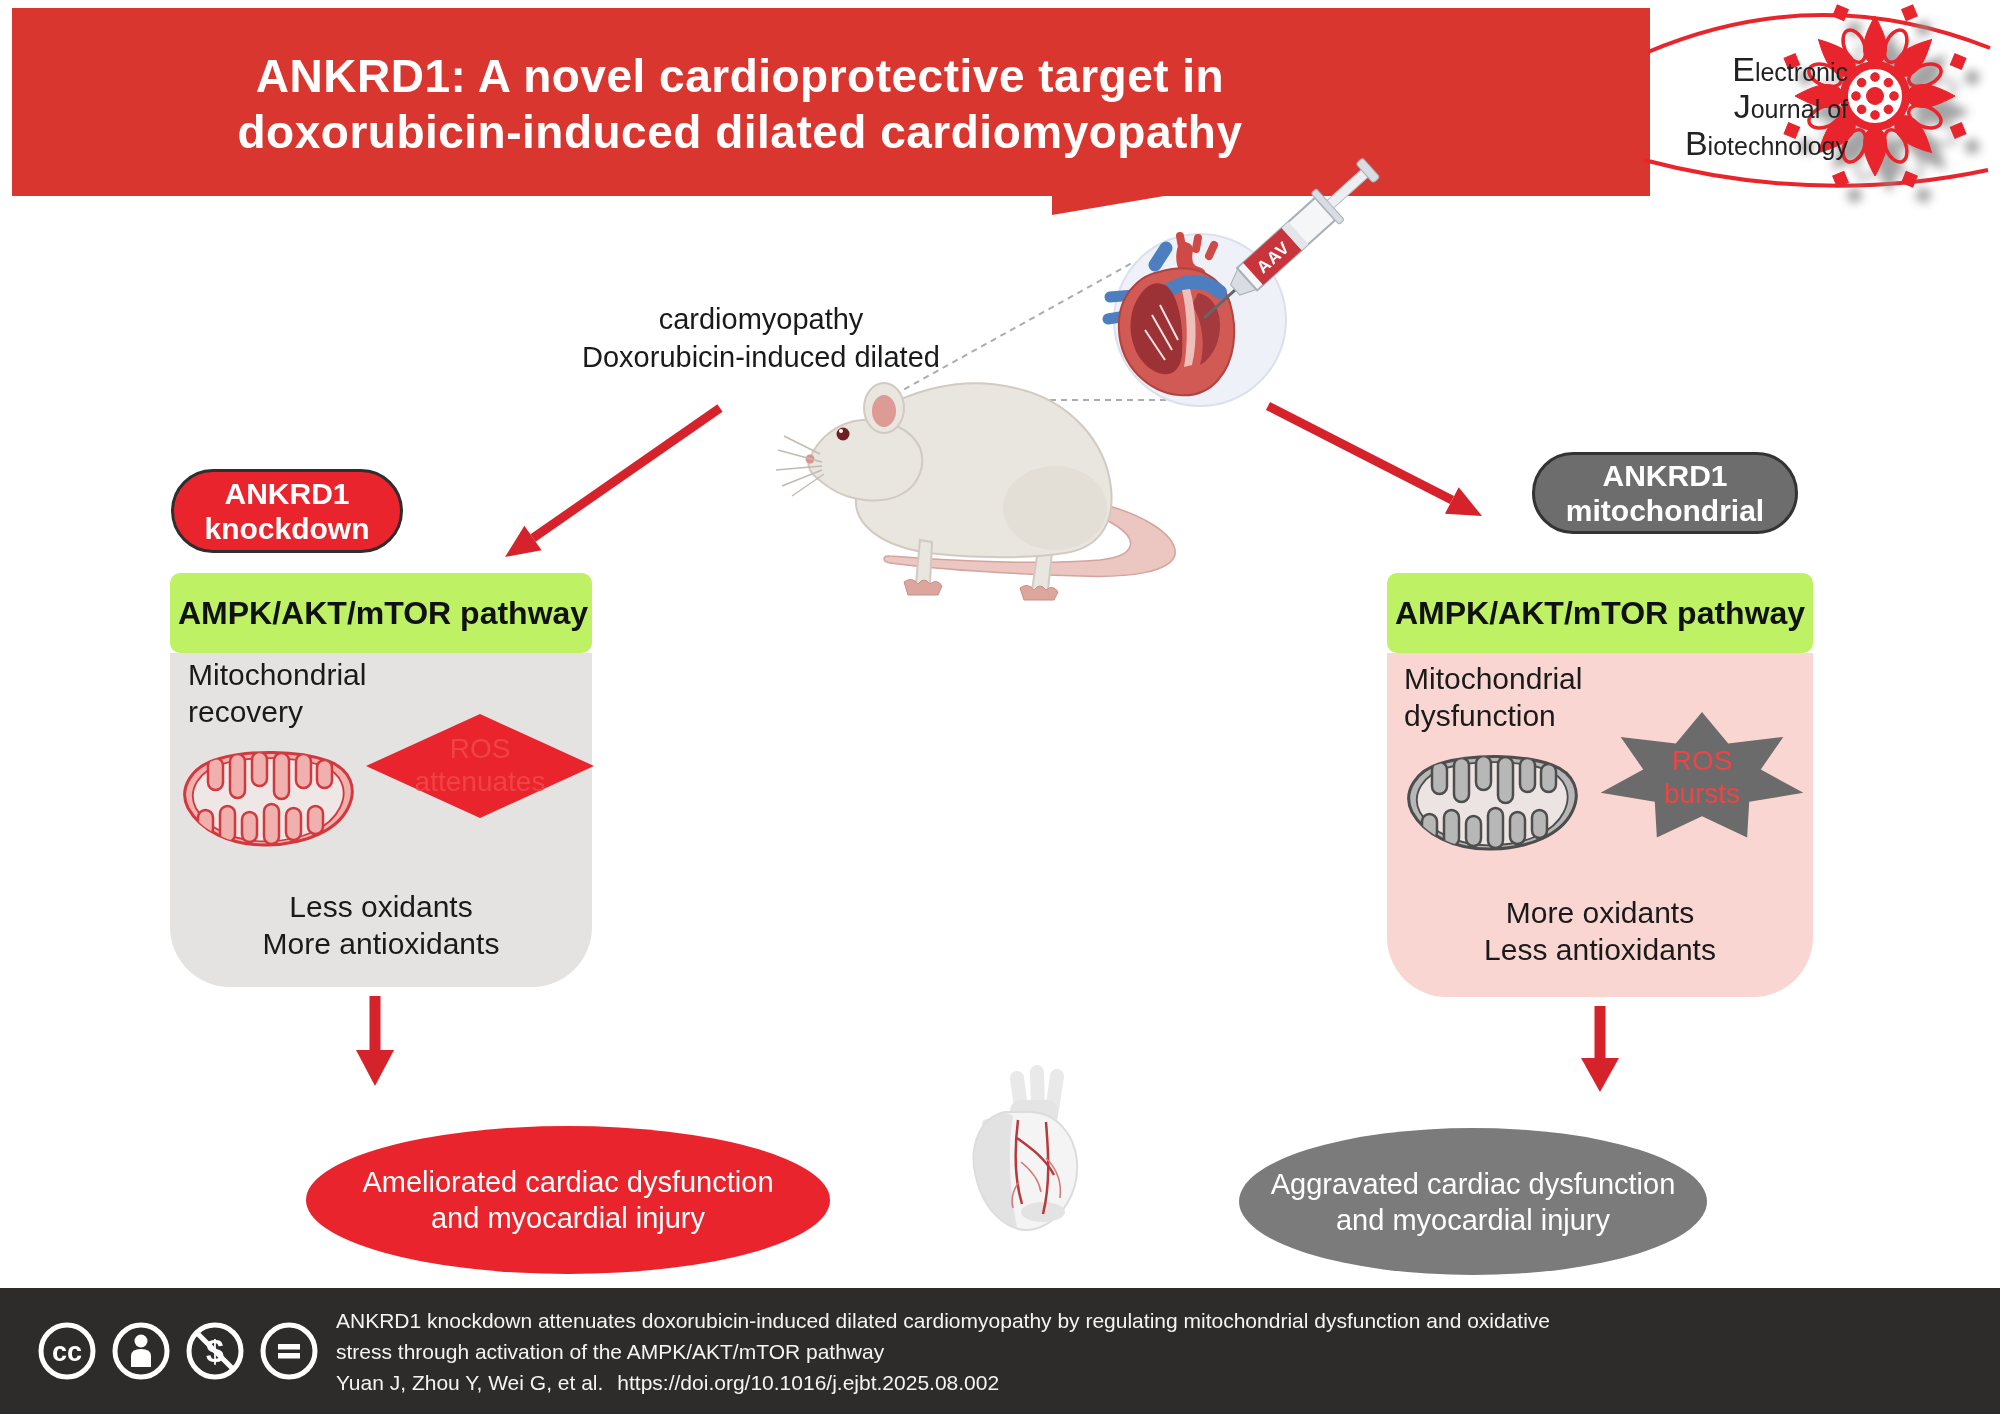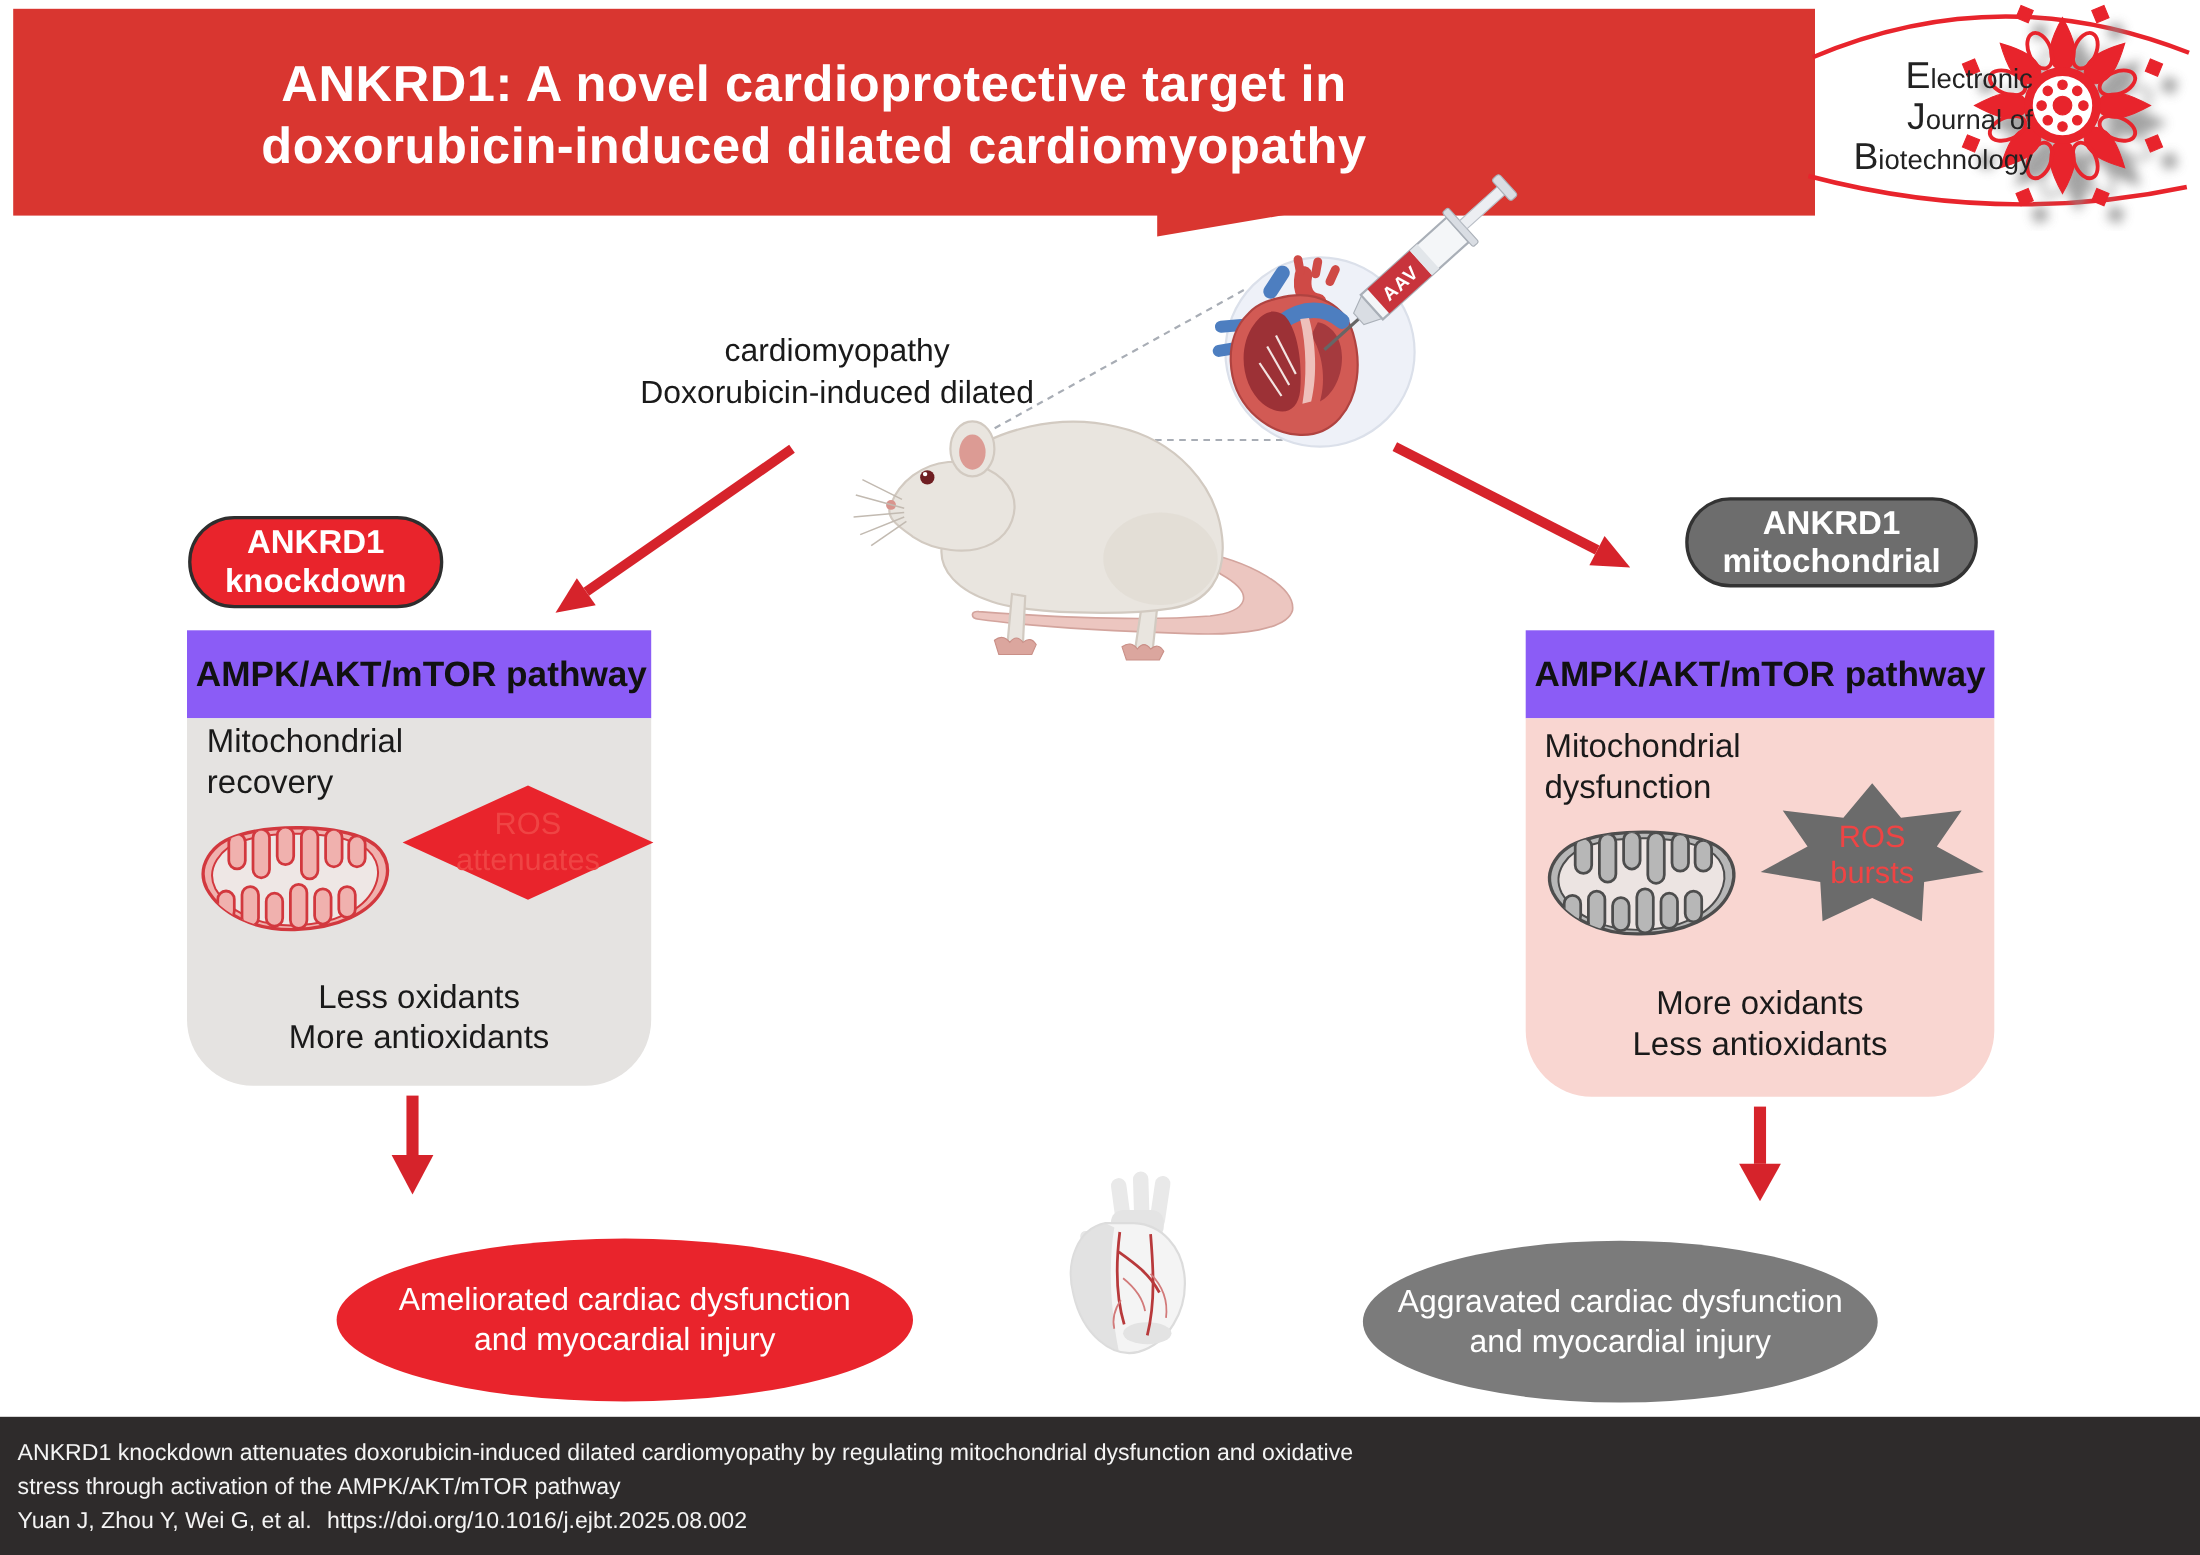--- a/index.html
+++ b/index.html
@@ -18,22 +18,22 @@
   .logo-text div::first-letter{font-size:34px;}
   
   .center-label{position:absolute;left:556px;top:300px;width:410px;text-align:center;
     font-size:29px;line-height:38px;}
   .badge{position:absolute;display:flex;flex-direction:column;align-items:center;justify-content:center;
     color:#fff;font-weight:bold;font-size:30px;line-height:35px;border-radius:42px;box-sizing:border-box;}
   .badge-red{left:171px;top:469px;width:232px;height:84px;background:#e9242c;border:3px solid #2e2e2e;}
   .badge-gray{left:1532px;top:452px;width:266px;height:82px;background:#6d6d6d;border:3px solid #333333;}
   
   .panel{position:absolute;box-sizing:border-box;}
-  .panel-header{height:80px;background:#8b5cf6;display:flex;align-items:center;
-    padding-left:8px;font-size:32px;font-weight:bold;color:#111;}
+  .panel-header{height:80px;background:#bef264;display:flex;align-items:center;
+    padding-left:8px;font-size:32px;font-weight:bold;color:#111;border-radius:10px;}
   .panel-body{border-bottom-left-radius:60px;border-bottom-right-radius:60px;}
   .panel-left{left:170px;top:573px;width:422px;height:414px;}
   .panel-left .panel-body{height:334px;background:#e5e3e1;}
   .panel-right{left:1387px;top:573px;width:426px;height:424px;}
   .panel-right .panel-body{height:344px;background:#f9d6d1;}
   .state-text{position:absolute;font-size:30px;line-height:37px;z-index:8;}
   .balance-text{position:absolute;text-align:center;font-size:30px;line-height:37px;z-index:8;}
   .shape-label{position:absolute;text-align:center;color:#ef4444;font-size:28px;line-height:33px;z-index:8;}
   
   .outcome{position:absolute;border-radius:50%;display:flex;flex-direction:column;align-items:center;
@@ -188,20 +188,41 @@
   <div class="outcome outcome-red">
     <div>Ameliorated cardiac dysfunction</div>
     <div>and myocardial injury</div>
   </div>
   <div class="outcome outcome-gray">
     <div>Aggravated cardiac dysfunction</div>
     <div>and myocardial injury</div>
   </div>
 
   <div class="footer">
+    <div class="cc-icons">
+      <svg width="62" height="62" viewBox="0 0 62 62">
+        <circle cx="31" cy="31" r="26" fill="none" stroke="#fff" stroke-width="5"></circle>
+        <text x="31" y="41" text-anchor="middle" font-size="27" font-weight="bold" fill="#fff" font-family="Liberation Sans, sans-serif">cc</text>
+      </svg>
+      <svg width="62" height="62" viewBox="0 0 62 62">
+        <circle cx="31" cy="31" r="26" fill="none" stroke="#fff" stroke-width="5"></circle>
+        <circle cx="31" cy="21" r="6.5" fill="#fff"></circle>
+        <path d="M 21,47 L 21,36 Q 21,29 31,29 Q 41,29 41,36 L 41,47 Z" fill="#fff"></path>
+      </svg>
+      <svg width="62" height="62" viewBox="0 0 62 62">
+        <circle cx="31" cy="31" r="26" fill="none" stroke="#fff" stroke-width="5"></circle>
+        <text x="31" y="42" text-anchor="middle" font-size="32" font-weight="bold" fill="#fff" font-family="Liberation Sans, sans-serif">$</text>
+        <line x1="13" y1="13" x2="49" y2="49" stroke="#fff" stroke-width="5"></line>
+      </svg>
+      <svg width="62" height="62" viewBox="0 0 62 62">
+        <circle cx="31" cy="31" r="26" fill="none" stroke="#fff" stroke-width="5"></circle>
+        <rect x="20" y="24" width="22" height="5.5" fill="#fff"></rect>
+        <rect x="20" y="33" width="22" height="5.5" fill="#fff"></rect>
+      </svg>
+    </div>
     <div class="footer-text">
       <div>ANKRD1 knockdown attenuates doxorubicin-induced dilated cardiomyopathy by regulating mitochondrial dysfunction and oxidative</div>
       <div>stress through activation of the AMPK/AKT/mTOR pathway</div>
       <div>
         <span>Yuan J, Zhou Y, Wei G, et al.</span><a class="doi" href="#">https://doi.org/10.1016/j.ejbt.2025.08.002</a>
       </div>
     </div>
   </div>
 
   <svg class="overlay" width="2000" height="1414" viewBox="0 0 2000 1414">

